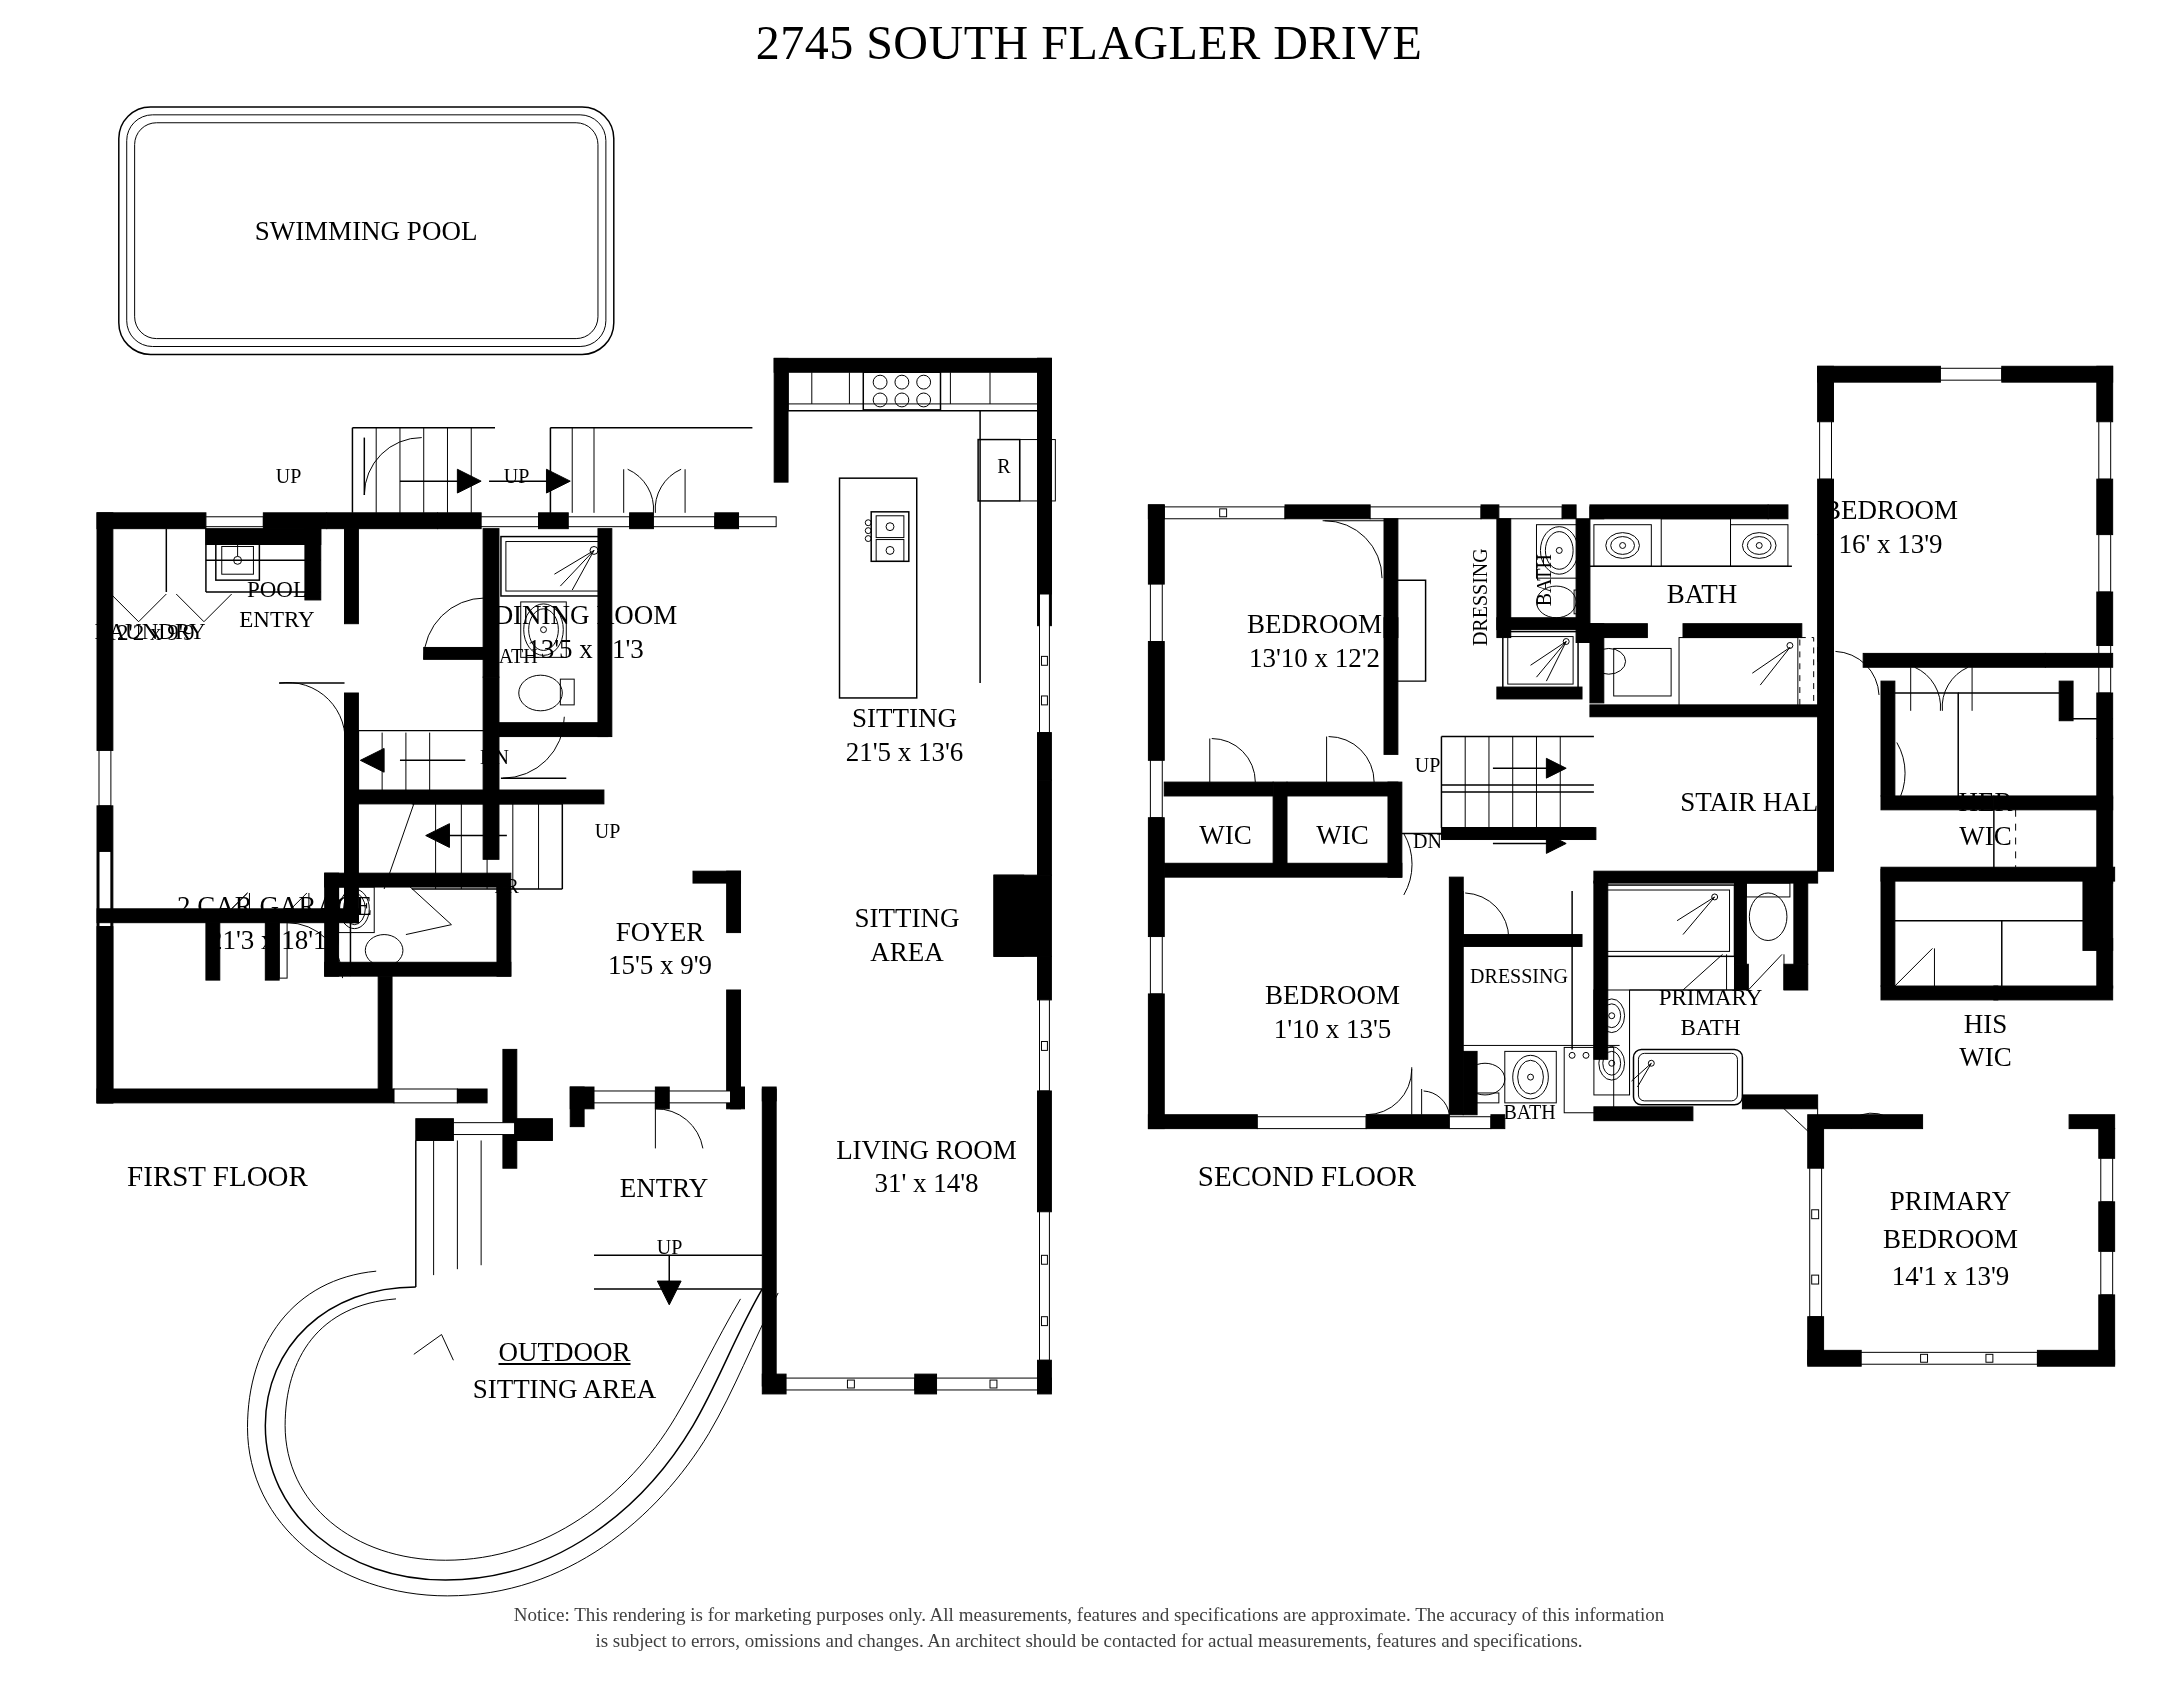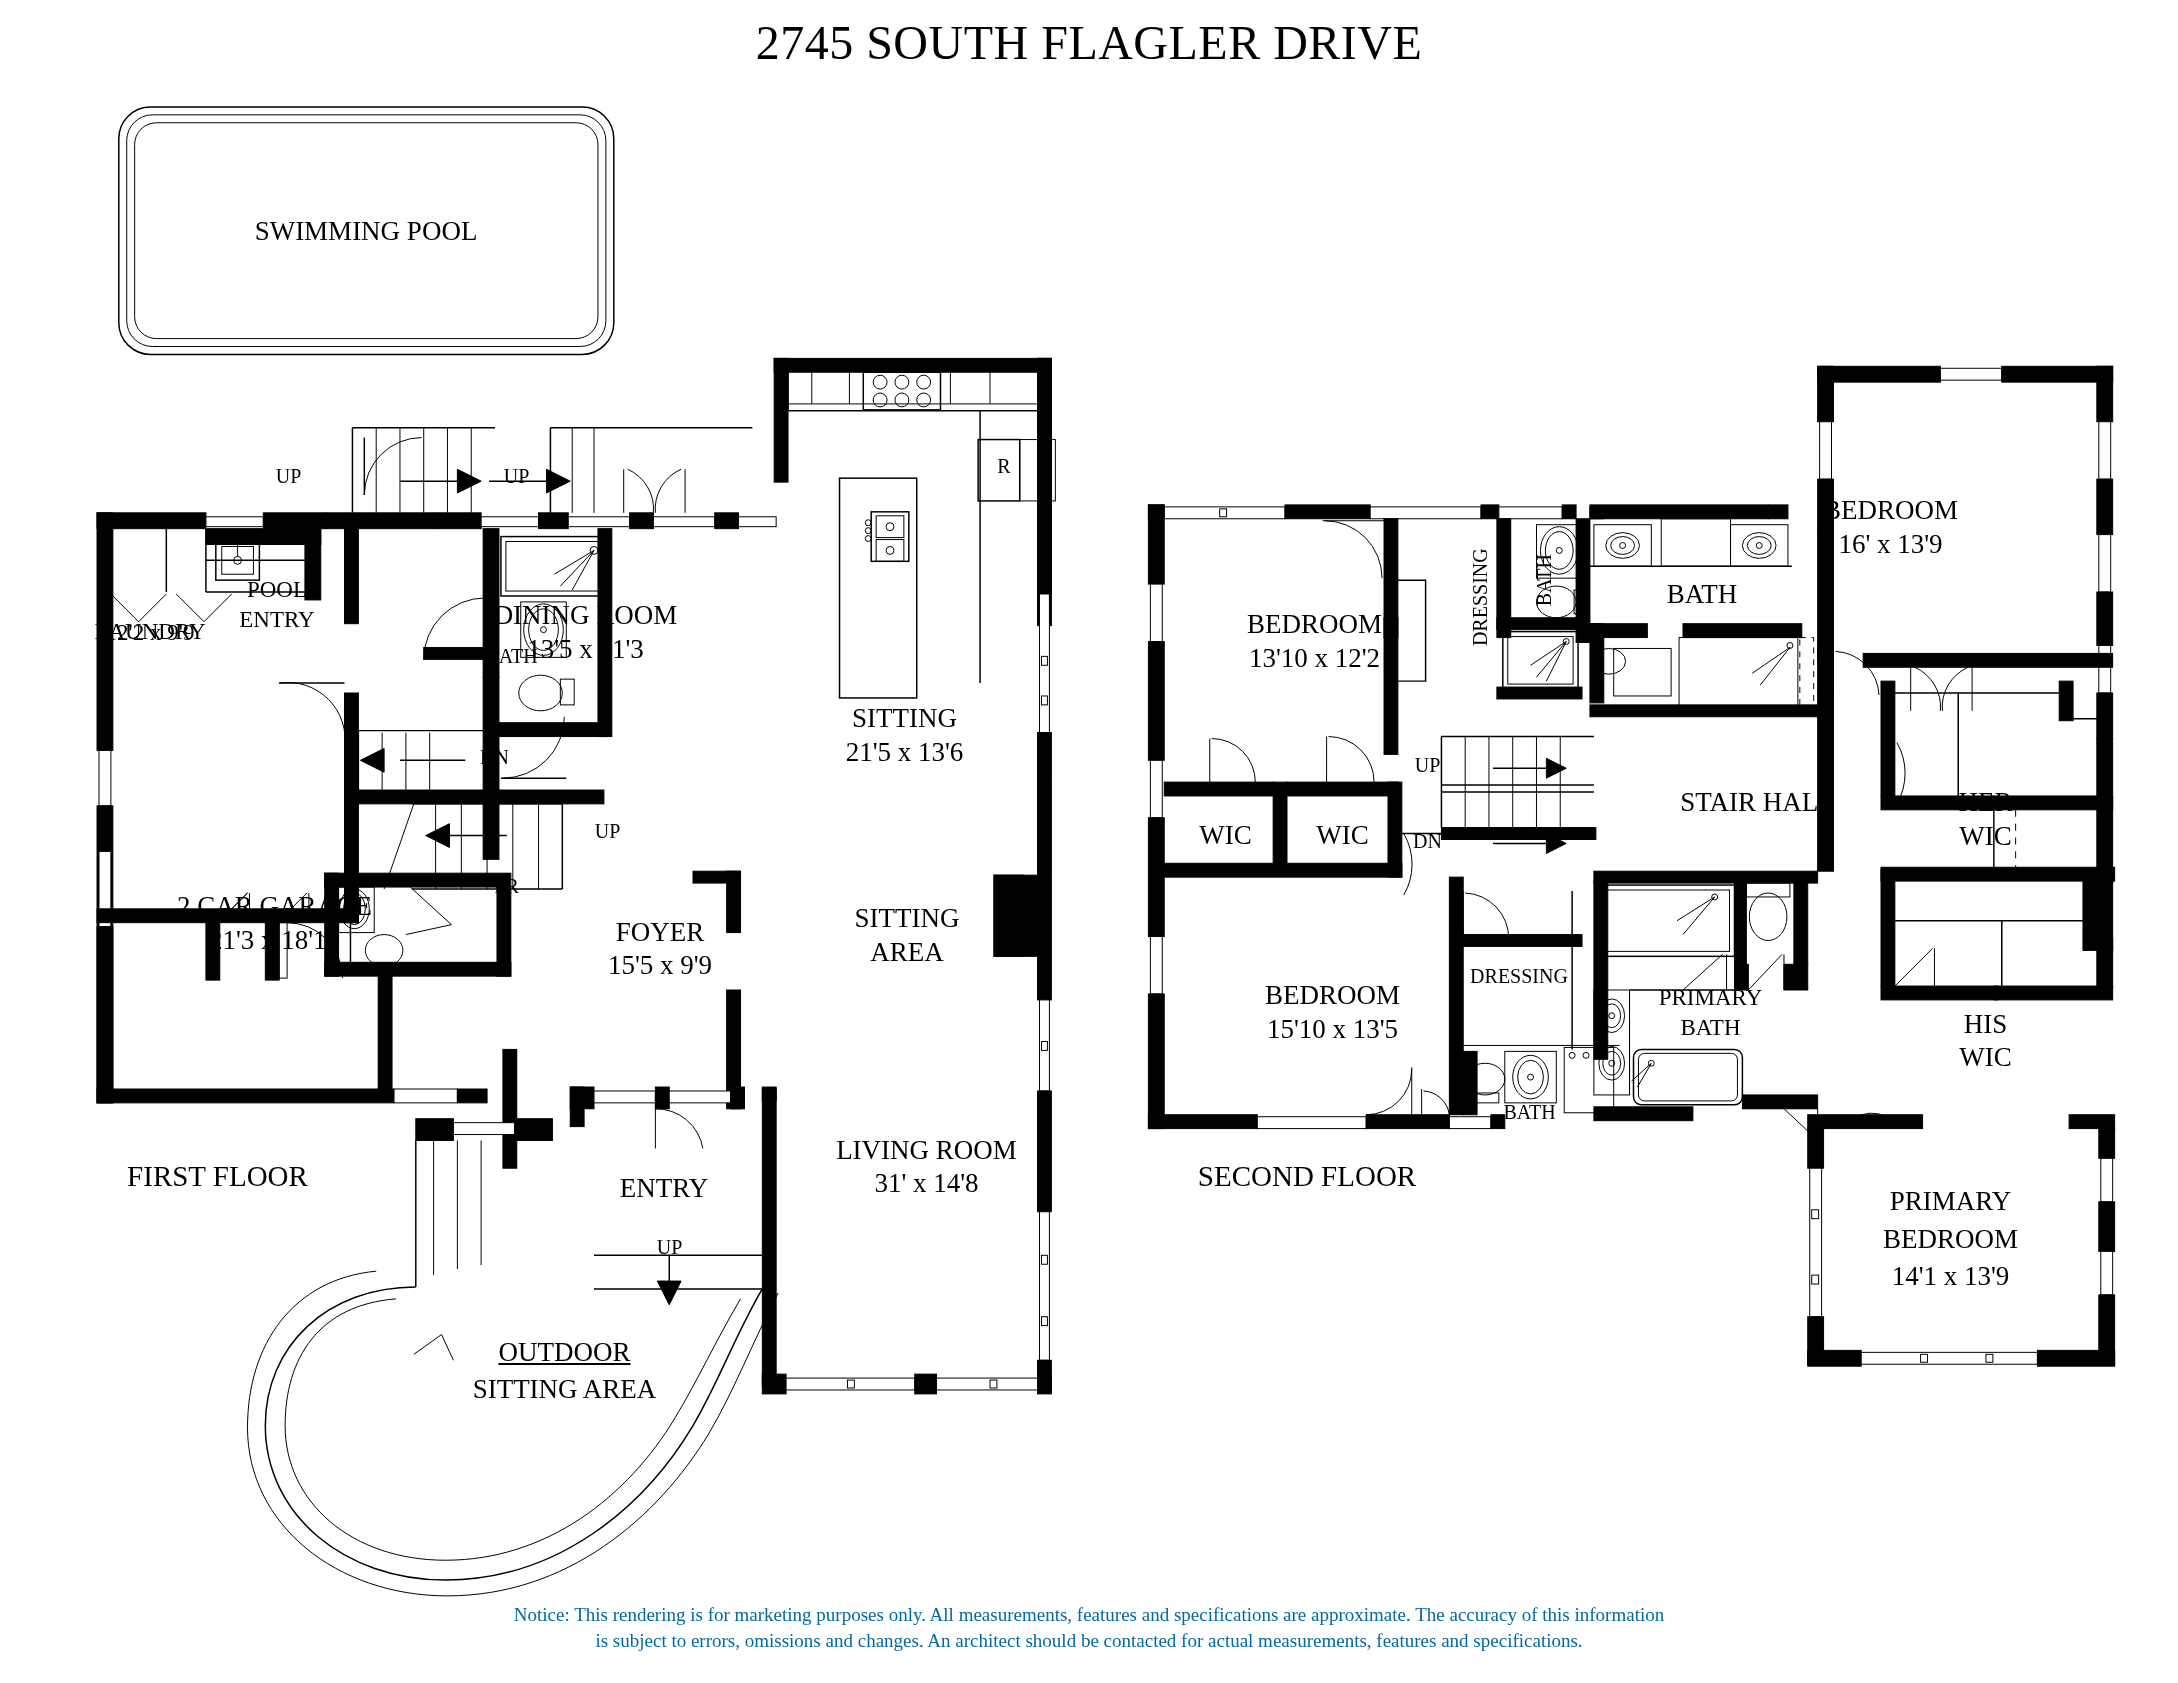--- a/index.html
+++ b/index.html
@@ -5,21 +5,21 @@
   html,body{margin:0;padding:0;background:#ffffff;}
   body{width:2178px;height:1683px;position:relative;font-family:"Liberation Serif",serif;color:#000;}
   #stage{position:absolute;left:0;top:0;width:2178px;height:1683px;overflow:hidden;}
   .lbl{position:absolute;text-align:center;line-height:1.12;white-space:pre;font-family:"Liberation Serif",serif;color:#000;}
   .ttl{font-size:48px;letter-spacing:0.5px;}
   .rm{font-size:27px;}
   .rm-sm{font-size:23px;}
   .rm-xs{font-size:20px;}
   .floor{font-size:29px;}
   .rot90{transform:rotate(-90deg);transform-origin:center center;}
-  .notice{position:absolute;text-align:center;font-size:19px;line-height:1.35;color:#0369a1;}
+  .notice{position:absolute;text-align:center;font-size:19px;line-height:1.35;color:#404040;}
   svg{position:absolute;left:0;top:0;}
   .w  {stroke:#000;fill:#000;}
   .ln1{stroke:#000;fill:none;stroke-width:1.5;}
   .lnT{stroke:#000;fill:none;stroke-width:1;}
 </style>
 </head>
 <body>
 
 <div id="stage">
 
@@ -593,21 +593,21 @@
   <div class="lbl rm" style="left:1911px;top:787px;width:149px;">HER</div>
   <div class="lbl rm" style="left:1911px;top:821px;width:149px;">WIC</div>
 
   <div class="lbl rm" style="left:1911px;top:1009px;width:149px;">HIS</div>
   <div class="lbl rm" style="left:1911px;top:1042px;width:149px;">WIC</div>
 
   <div class="lbl rm" style="left:1171px;top:820px;width:109px;">WIC</div>
   <div class="lbl rm" style="left:1288px;top:820px;width:109px;">WIC</div>
 
   <div class="lbl rm" style="left:1184px;top:980px;width:297px;">BEDROOM</div>
-  <div class="lbl rm" style="left:1184px;top:1014px;width:297px;">15'10 x 13'5</div>
+  <div class="lbl rm" style="left:1184px;top:1014px;width:297px;">1'10 x 13'5</div>
 
   <div class="lbl rm-xs" style="left:1440px;top:965px;width:158px;">DRESSING</div>
 
   <div class="lbl rm-sm" style="left:1636px;top:985px;width:149px;">PRIMARY</div>
   <div class="lbl rm-sm" style="left:1636px;top:1015px;width:149px;">BATH</div>
 
   <div class="lbl rm-xs" style="left:1475px;top:1101px;width:109px;">BATH</div>
 
   <div class="lbl rm" style="left:1812px;top:1186px;width:277px;">PRIMARY</div>
   <div class="lbl rm" style="left:1812px;top:1224px;width:277px;">BEDROOM</div>

